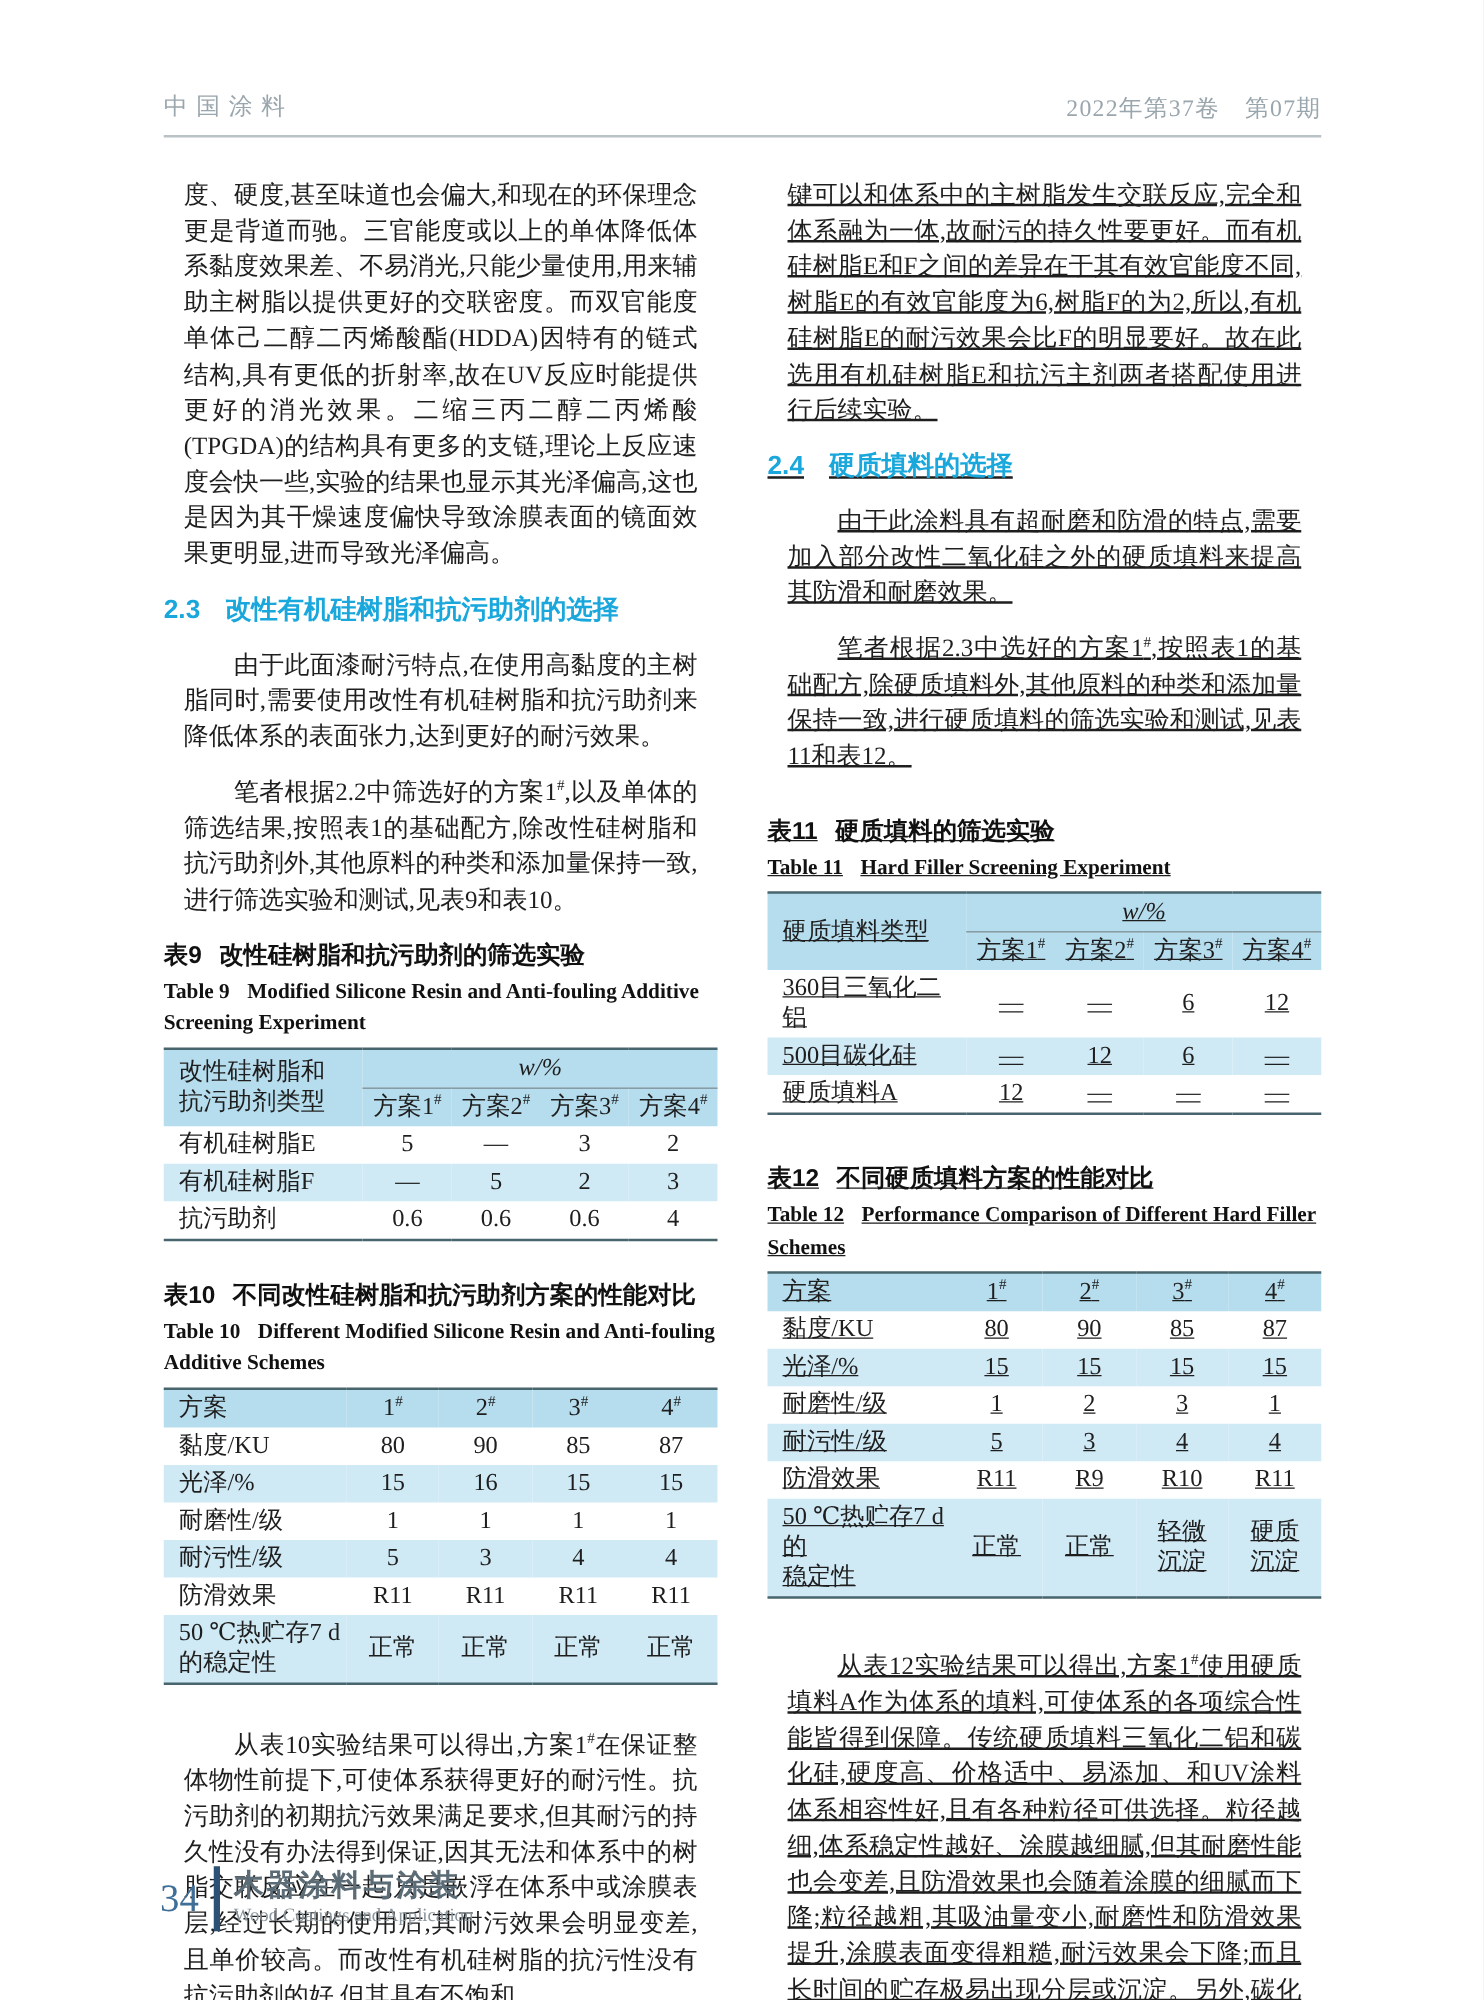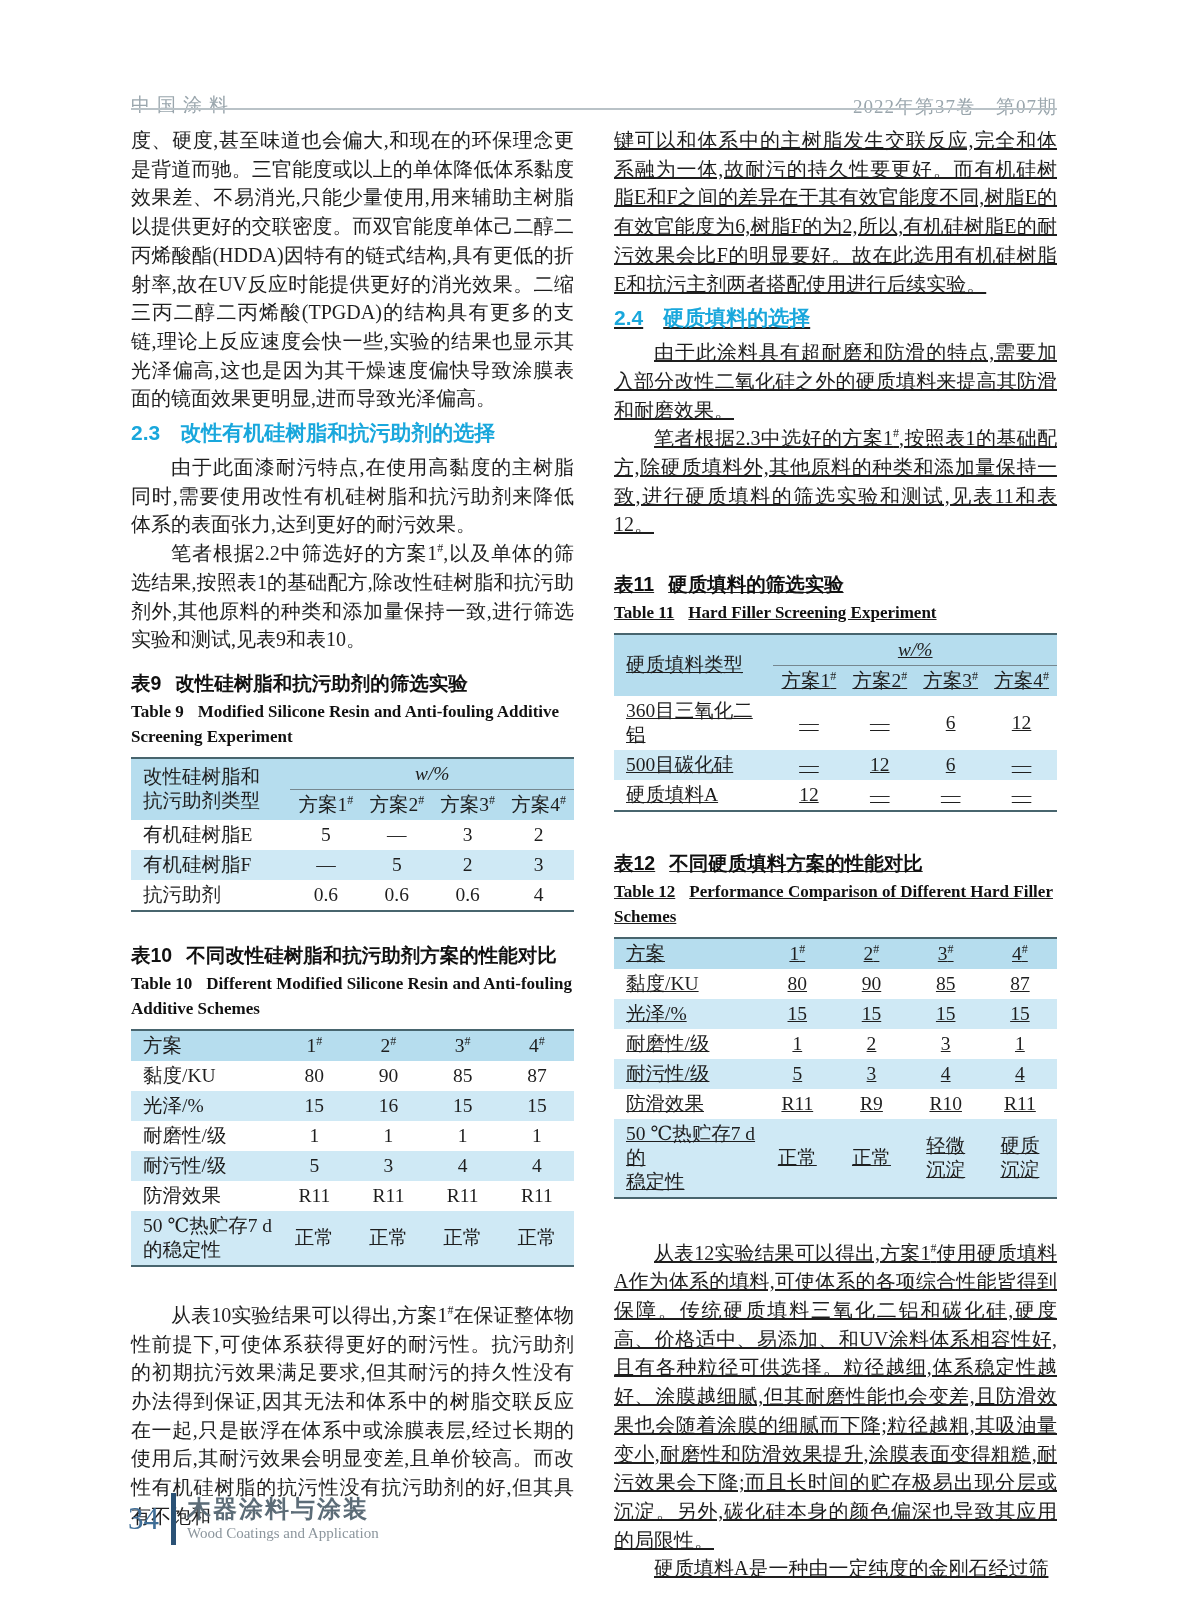--- a/index.html
+++ b/index.html
@@ -1,28 +1,28 @@
 <!DOCTYPE html>
 <html lang="zh"><head>
 <meta charset="utf-8">
 <style>
   html,body{margin:0;padding:0;background:#e8e8e8;}
   .page{position:relative;width:1187px;height:1600px;background:#ffffff;margin:0 auto;
         font-family:"Liberation Serif","DejaVu Serif",serif;color:#1e1e1e;overflow:hidden;}
   
-  .hdr{position:absolute;left:131px;top:92px;width:926px;height:24px;}
+  .hdr{position:absolute;left:131px;top:72px;width:926px;height:24px;}
   .hdr .hl{position:absolute;left:0;top:0;font-family:"Liberation Sans","DejaVu Sans",sans-serif;
            font-size:19px;color:#9aa6ad;letter-spacing:7px;}
   .hdr .hr{position:absolute;right:0;top:2px;font-size:19px;color:#9aa6ad;letter-spacing:1px;}
   .hrule{position:absolute;left:131px;top:108px;width:926px;height:1.5px;background:#b9c2c7;}
   
   .col{position:absolute;top:126px;width:443px;}
   .col-left{left:131px;}
   .col-right{left:614px;text-decoration:underline;}
-  p.body{margin:0;font-size:20px;line-height:28.7px;text-align:justify;}
+  p.body{margin:16px;font-size:20px;line-height:28.7px;text-align:justify;}
   p.ind{text-indent:2em;}
   sup.ps{font-size:12px;line-height:0;vertical-align:super;}
   
   .sec{margin:6px 0 6px;font-family:"Liberation Sans","DejaVu Sans",sans-serif;
        font-weight:bold;font-size:21px;color:#19a7dc;line-height:28px;}
   .sec-num{margin-right:20px;}
   
   .twrap{margin-top:14px;}
   .tt-cn{font-family:"Liberation Sans","DejaVu Sans",sans-serif;font-weight:bold;font-size:19.5px;
          line-height:27px;color:#111;}

